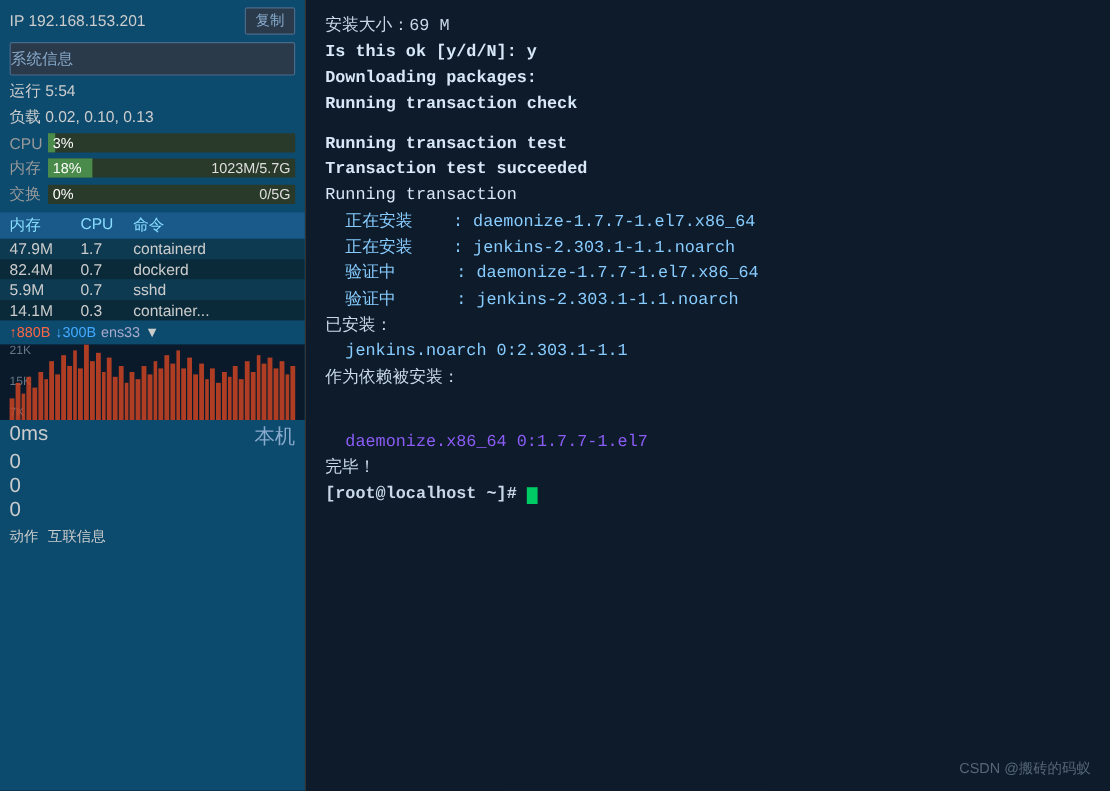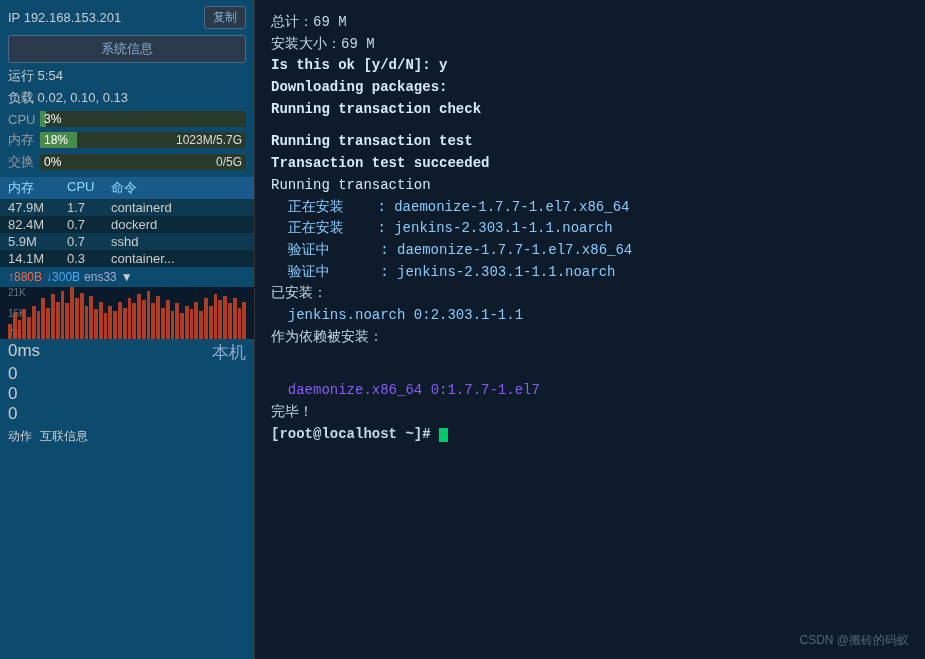--- a/index.html
+++ b/index.html
@@ -44,21 +44,20 @@
     }
 
     .sysinfo-btn {
       background: #2a3a4a;
       border: 1px solid #4a6a8a;
       color: #88aacc;
       font-size: 13px;
       padding: 4px 0;
       cursor: pointer;
       margin: 2px 8px;
-      text-align: center;
       border-radius: 2px;
     }
 
     .stat-row {
       padding: 2px 8px;
       font-size: 13px;
       color: #ccc;
       display: flex;
       align-items: center;
       gap: 4px;
@@ -142,21 +141,21 @@
       color: #ccc;
       gap: 4px;
     }
     .net-up { color: #ff6644; }
     .net-down { color: #44aaff; }
     .net-iface { color: #aaaacc; }
 
     
     .chart-area {
       padding: 0 8px;
-      height: 52px;
+      height: 63px;
       background: #0a1a2a;
       position: relative;
       overflow: hidden;
     }
     .chart-bars {
       display: flex;
       align-items: flex-end;
       height: 100%;
       gap: 1px;
     }
@@ -392,21 +391,20 @@
 
   <div class="status-row">
     <span>动作</span>
     <span>互联信息</span>
   </div>
 
 </div>
 
 <div class="right-panel">
   <div id="terminal-lines">
-      <div class="term-line">总计：69 M</div>
       <div class="term-line">安装大小：69 M</div>
       <div class="term-line" style="font-weight: bold; color: rgb(216, 232, 248);">Is this ok [y/d/N]: y</div>
       <div class="term-line" style="font-weight: bold; color: rgb(216, 232, 248);">Downloading packages:</div>
       <div class="term-line" style="font-weight: bold; color: rgb(216, 232, 248);">Running transaction check</div>
       <div class="term-line" style="font-weight: bold; color: rgb(216, 232, 248); margin-top: 11px;">Running transaction test</div>
       <div class="term-line" style="font-weight: bold; color: rgb(216, 232, 248);">Transaction test succeeded</div>
       <div class="term-line" style="font-weight: normal; color: rgb(216, 232, 248);">Running transaction</div>
       <div class="term-line" style="color: rgb(136, 204, 255);">  正在安装    : daemonize-1.7.7-1.el7.x86_64</div>
       <div class="term-line" style="color: rgb(136, 204, 255);">  正在安装    : jenkins-2.303.1-1.1.noarch</div>
       <div class="term-line" style="color: rgb(136, 204, 255);">  验证中      : daemonize-1.7.7-1.el7.x86_64</div>

